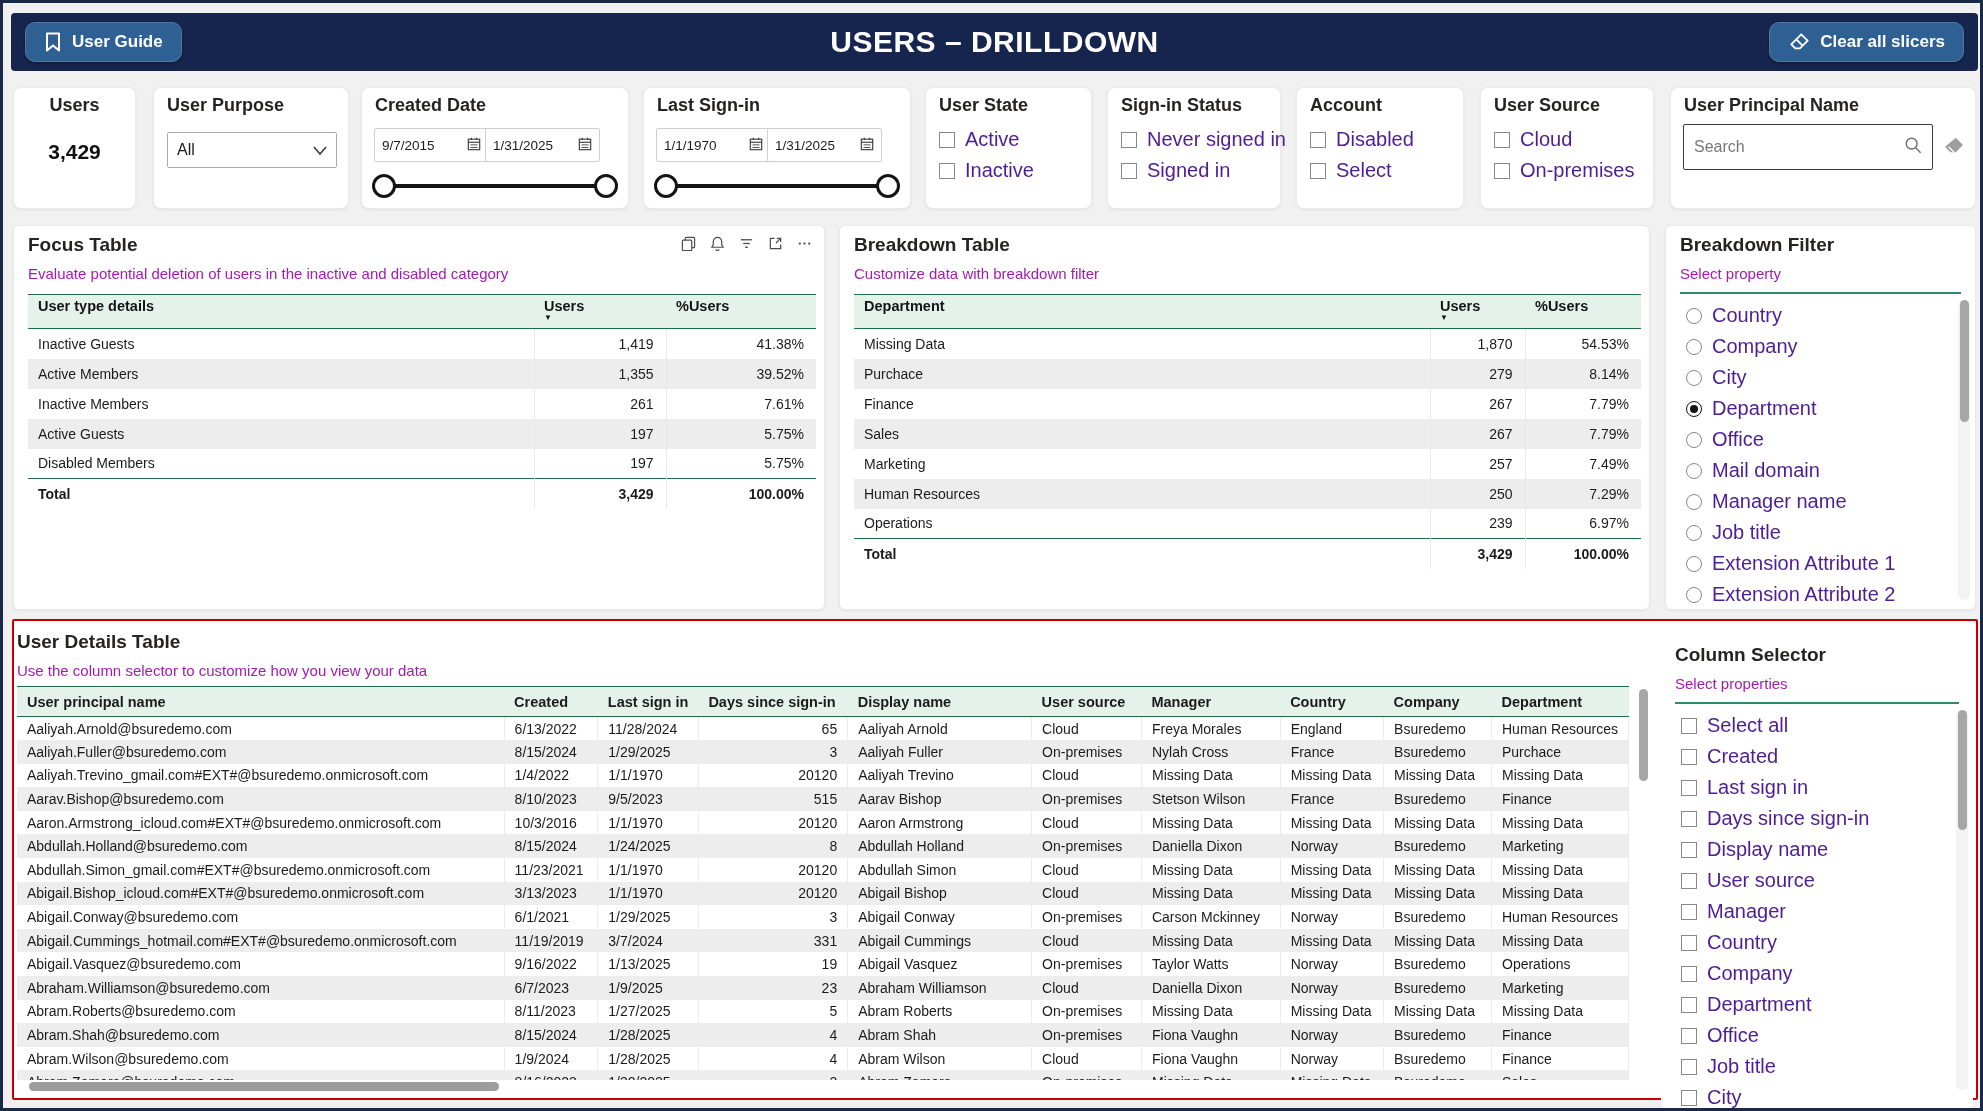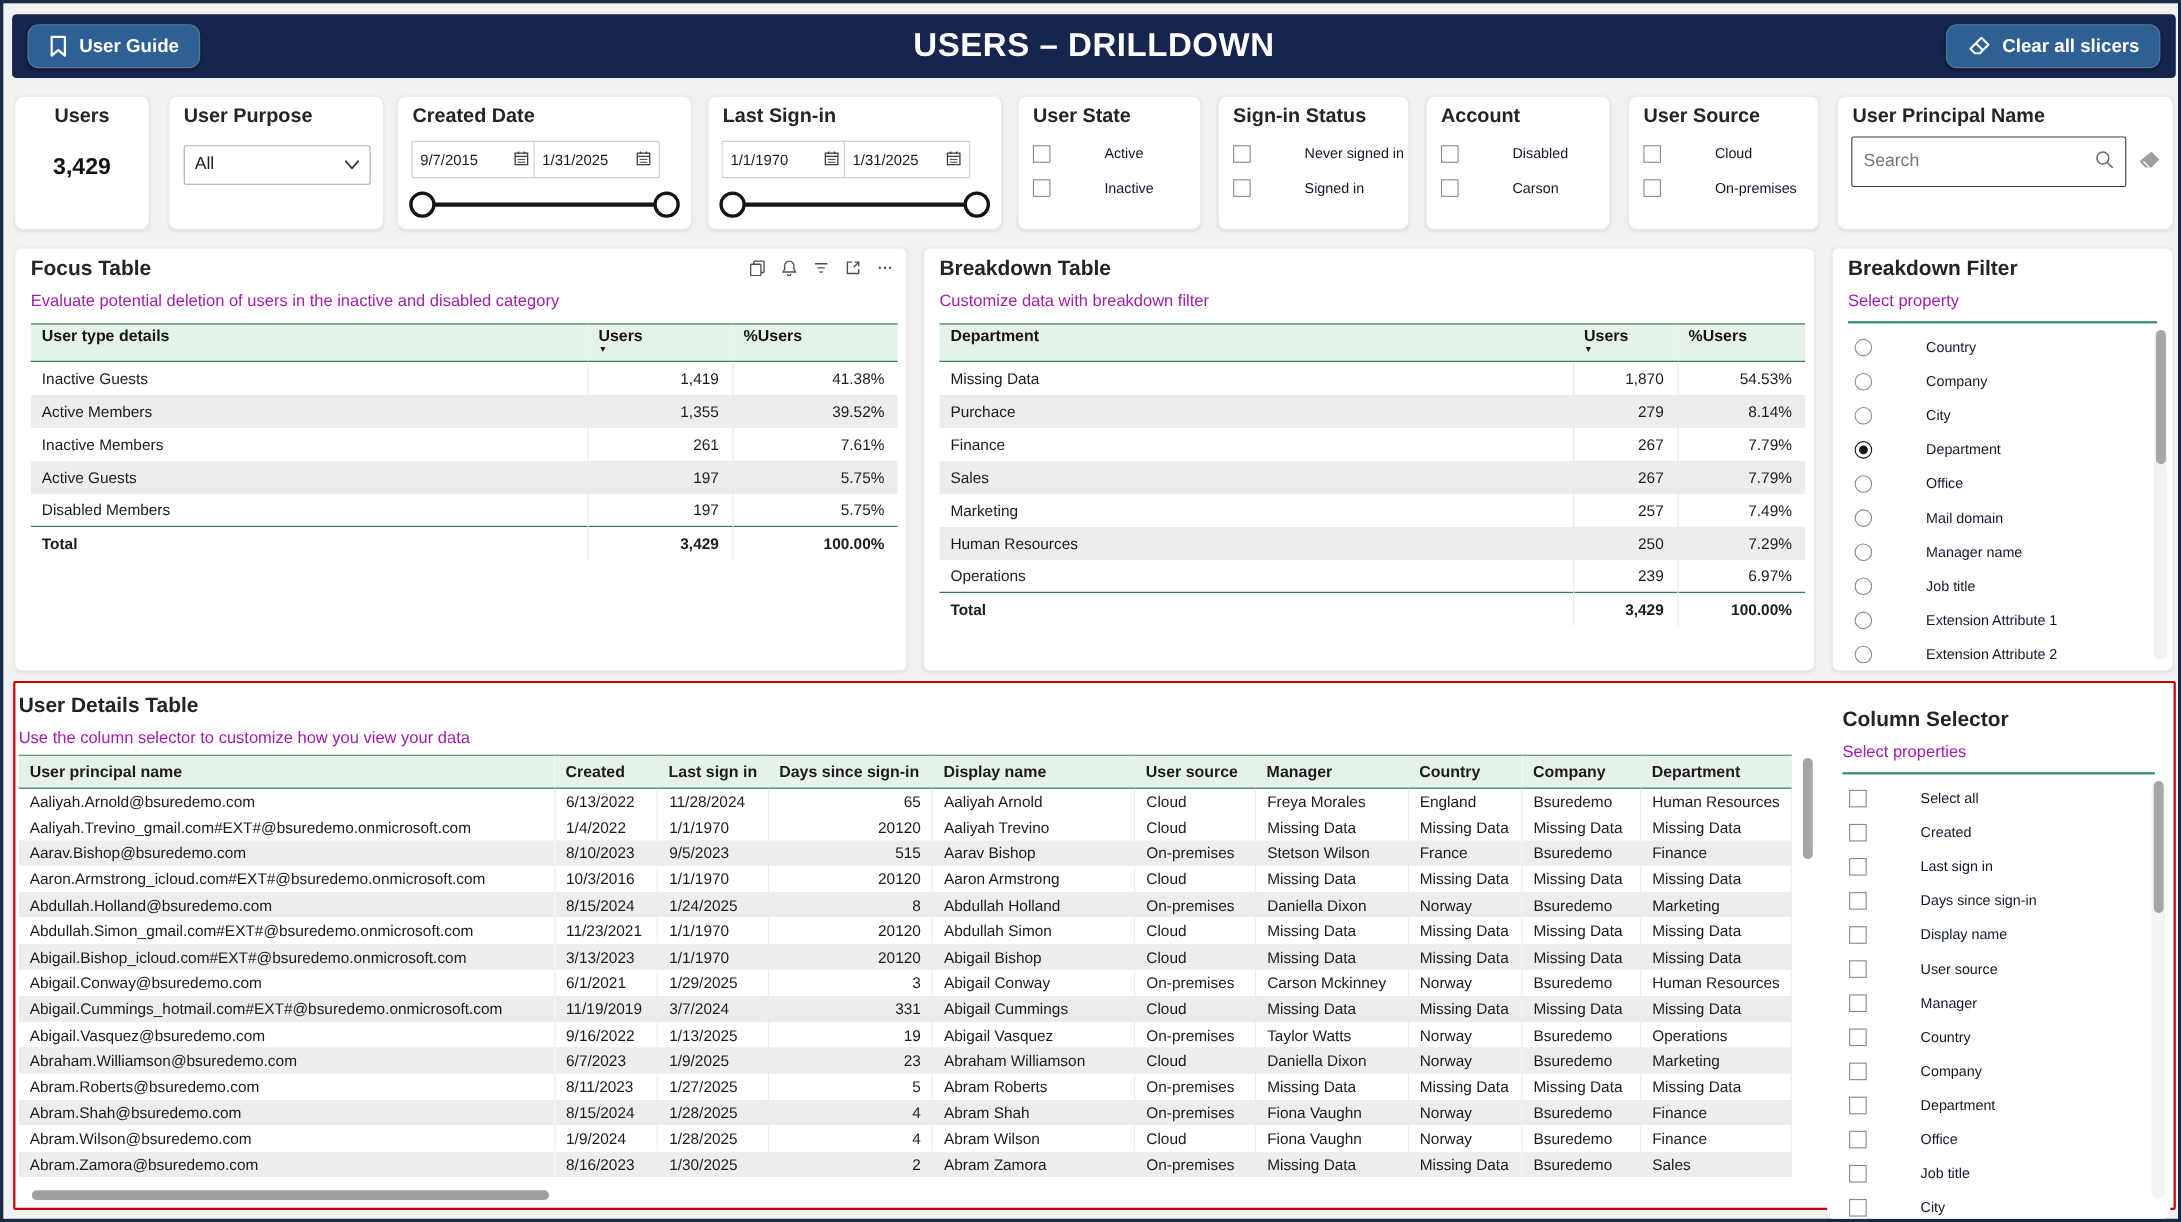--- a/index.html
+++ b/index.html
@@ -65,21 +65,21 @@
   }
   .slider-handle.h1{ left:10px; } .slider-handle.h2{ right:10px; }
   .opt-list{ position:absolute; top:36px; left:13px; right:6px; }
   .opt-item{ display:flex; align-items:center; gap:10px; height:31px; }
   .checkbox-mark{ width:16px; height:16px; border:1px solid #8a8886; background:#fff; flex:0 0 16px; }
   .radio-mark{ width:16px; height:16px; border:1px solid #8a8886; border-radius:50%; background:#fff; flex:0 0 16px; position:relative;}
   .radio-mark.selected{ border-color:#141414; }
   .radio-mark.selected::after{
     content:""; position:absolute; left:3px; top:3px; width:8px; height:8px; border-radius:50%; background:#141414;
   }
-  .opt-text{ font-size:13px; color:#0f172a; white-space:nowrap;margin-left:39px; }
+  .opt-text{ font-size:20px; color:#4c1d95; white-space:nowrap; }
   .searchbox{
     position:absolute; top:36px; left:12px; width:250px; height:46px;
     border:1.5px solid #3b3a39; border-radius:2px; background:#fff;
     display:flex; align-items:center; padding:16px 10px;
   }
   .searchbox input{
     border:none; outline:none; flex:1; font-size:16px; font-family:inherit; color:#252423; background:transparent;
   }
   .searchbox input::placeholder{ color:#767676; }
   .upn-eraser{ position:absolute; right:10px; top:48px; }
@@ -261,21 +261,21 @@
 
 <section class="card card-account">
   <div class="ctitle">Account</div>
   <div class="opt-list">
       <div class="opt-item">
         <span class="checkbox-mark"></span>
         <span class="opt-text">Disabled</span>
       </div>
       <div class="opt-item">
         <span class="checkbox-mark"></span>
-        <span class="opt-text">Carson</span>
+        <span class="opt-text">Select</span>
       </div>
     </div>
 </section>
 
 <section class="card card-source">
   <div class="ctitle">User Source</div>
   <div class="opt-list">
       <div class="opt-item">
         <span class="checkbox-mark"></span>
         <span class="opt-text">Cloud</span>
@@ -548,20 +548,32 @@
             <td>6/13/2022</td>
             <td>11/28/2024</td>
             <td class="num">65</td>
             <td>Aaliyah Arnold</td>
             <td>Cloud</td>
             <td>Freya Morales</td>
             <td>England</td>
             <td>Bsuredemo</td>
             <td>Human Resources</td>
           </tr>
+          <tr class="alt">
+            <td>Aaliyah.Fuller@bsuredemo.com</td>
+            <td>8/15/2024</td>
+            <td>1/29/2025</td>
+            <td class="num">3</td>
+            <td>Aaliyah Fuller</td>
+            <td>On-premises</td>
+            <td>Nylah Cross</td>
+            <td>France</td>
+            <td>Bsuredemo</td>
+            <td>Purchace</td>
+          </tr>
           <tr>
             <td>Aaliyah.Trevino_gmail.com#EXT#@bsuredemo.onmicrosoft.com</td>
             <td>1/4/2022</td>
             <td>1/1/1970</td>
             <td class="num">20120</td>
             <td>Aaliyah Trevino</td>
             <td>Cloud</td>
             <td>Missing Data</td>
             <td>Missing Data</td>
             <td>Missing Data</td>

